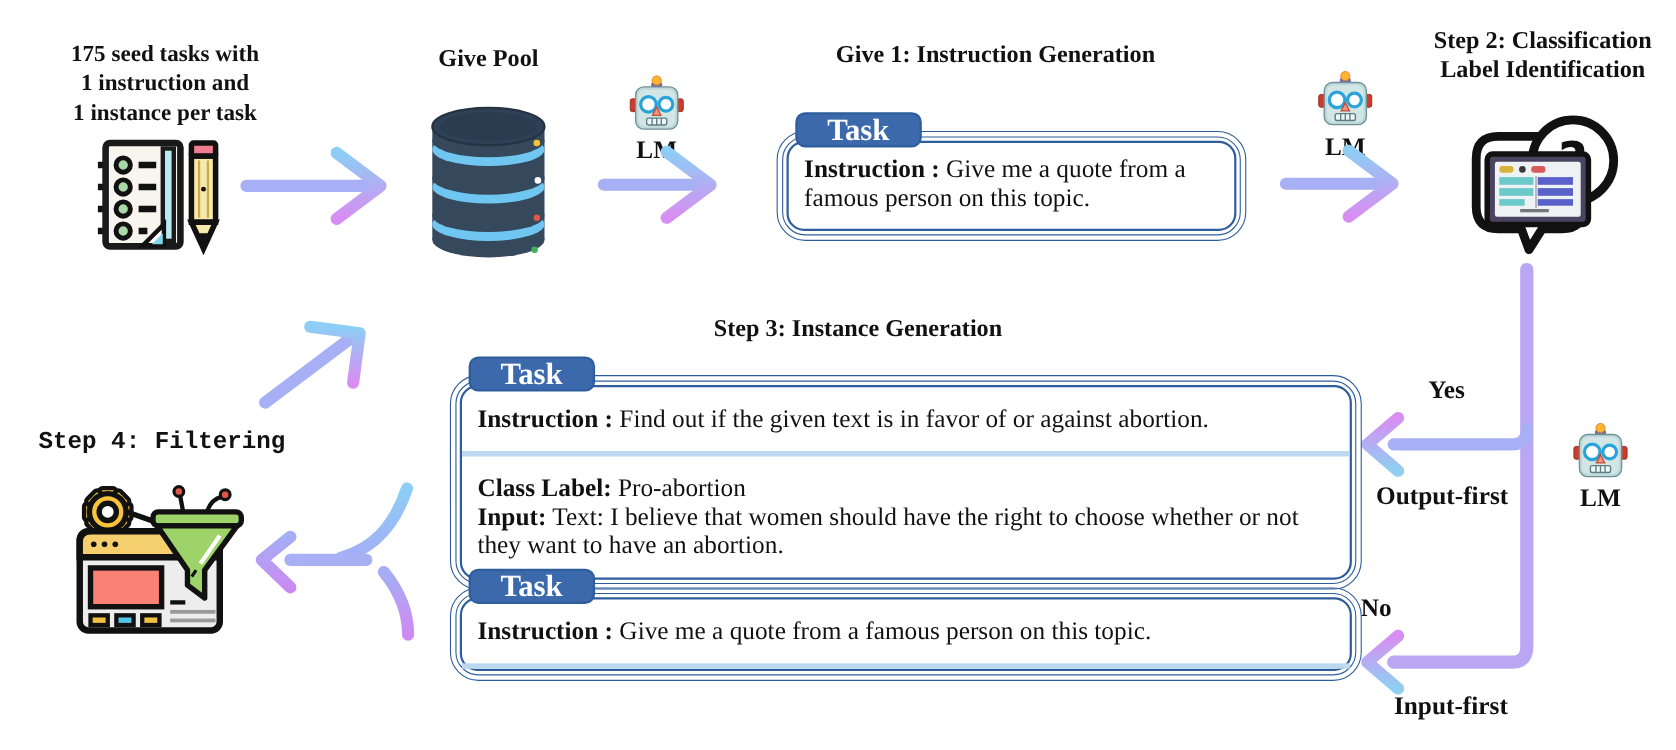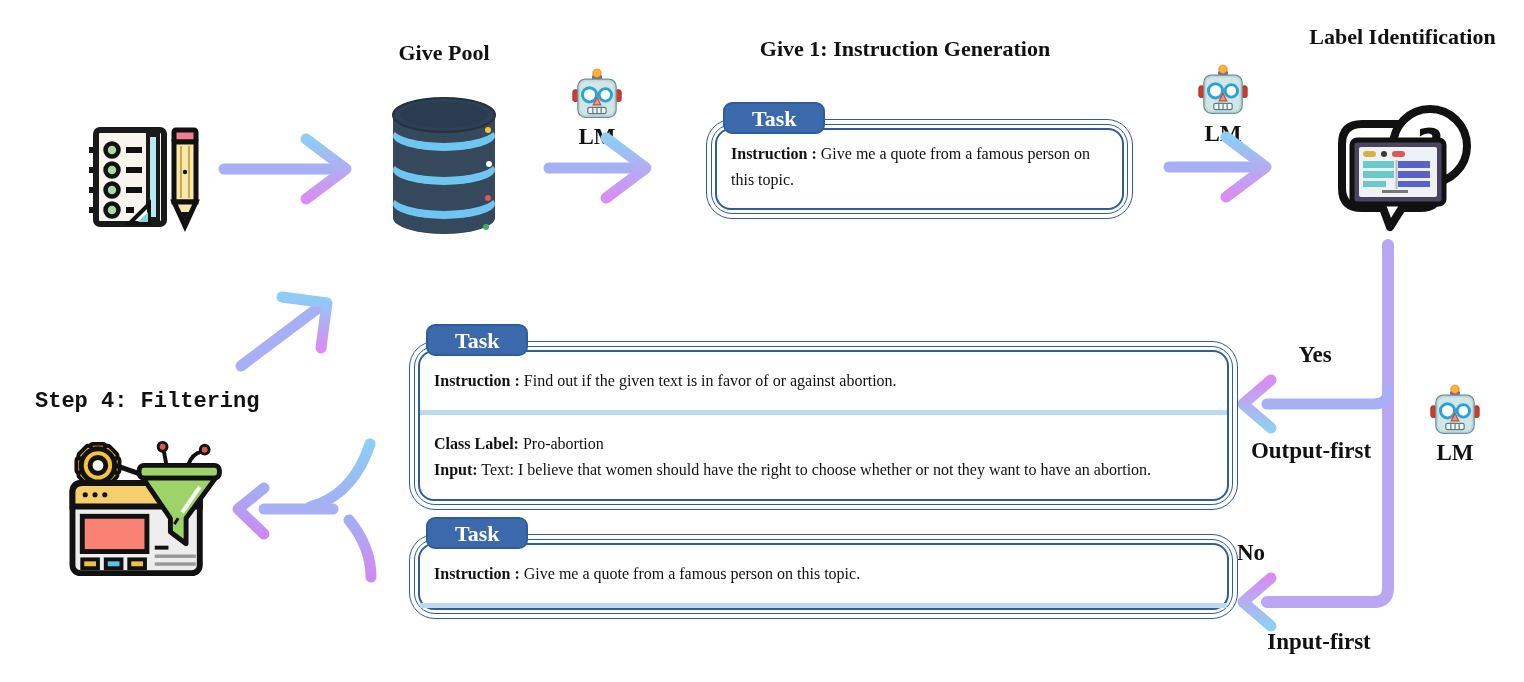--- a/index.html
+++ b/index.html
@@ -22,25 +22,25 @@
     content:"";position:absolute;inset:-6px;border:1.8px solid var(--card_border,#2e5d9c);
     border-radius:21px;z-index:0;
   }
   .card::after{
     content:"";position:absolute;inset:-11px;border:1.5px solid var(--card_border,#2e5d9c);
     border-radius:26px;z-index:0;
   }
   .tab{
     position:absolute;top:-28px;left:6px;height:32px;box-sizing:border-box;
     background:var(--tab_fill,#3c69ac);border:2px solid var(--card_border,#2e5d9c);
-    border-radius:9px;color:#fff;font-weight:bold;font-size:22px;line-height:27px;
+    border-radius:9px;color:#fff;font-weight:bold;font-size:28px;line-height:27px;
     padding:1px 27px;z-index:5;
   }
   .sec{padding:16px 14px;position:relative;z-index:3;}
-  .sec p{margin:0;font-size:16px;line-height:26px;}
+  .sec p{margin:0;font-size:23px;line-height:26px;}
   .sep{height:5px;background:var(--separator,#bcd9f1);position:relative;z-index:3;}
 
   svg{display:block;}
   .arrows{position:absolute;left:0;top:0;pointer-events:none;z-index:1;}
 </style>
 </head>
 <body>
 
 <div class="canvas">
 
@@ -116,20 +116,25 @@
       </g>
       <g>
         <path d="M370 444 C358 480 338 499 310 507" stroke="url(#gCurveUp)" stroke-width="11"></path>
         <path d="M349 520 C362 536 371 556 371 577" stroke="url(#gCurveDown)" stroke-width="11"></path>
         <path d="M333 509 H264" stroke="#a7b0f4" stroke-width="11"></path>
         <path d="M264 488 L238 509 L264 534" stroke="url(#gHeadL2)" stroke-width="11"></path>
       </g>
     </g>
   </svg>
 
+  <div class="abs seed-text" style="left:30px;top:35px;width:240px;">
+    <div>175 seed tasks with</div>
+    <div>1 instruction and</div>
+    <div>1 instance per task</div>
+  </div>
   <svg class="abs" style="left:86px;top:124px;" width="118" height="108" viewBox="0 0 118 108">
     <line x1="3" y1="26" x2="14" y2="26" stroke="#111" stroke-width="6"></line>
     <line x1="3" y1="46" x2="14" y2="46" stroke="#111" stroke-width="6"></line>
     <line x1="3" y1="66" x2="14" y2="66" stroke="#111" stroke-width="6"></line>
     <line x1="3" y1="86" x2="14" y2="86" stroke="#111" stroke-width="6"></line>
     <rect x="10" y="6" width="68" height="94" rx="4" fill="#f8f5ee" stroke="#1a1a1a" stroke-width="6"></rect>
     <rect x="62" y="11" width="10" height="84" fill="#b7e9f2" stroke="#1a1a1a" stroke-width="4"></rect>
     <circle cx="26" cy="26" r="6.5" fill="#a9d9a9" stroke="#111" stroke-width="4.5"></circle>
     <circle cx="26" cy="46" r="6.5" fill="#a9d9a9" stroke="#111" stroke-width="4.5"></circle>
     <circle cx="26" cy="66" r="6.5" fill="#a9d9a9" stroke="#111" stroke-width="4.5"></circle>
@@ -179,20 +184,21 @@
       <p><b>Instruction :</b> <span>Give me a quote from a famous person on this topic.</span></p>
     </div>
   </div>
 
   <svg class="abs" style="left:1198px;top:64px;" width="50" height="52" viewBox="0 0 60 62">
       <use href="#robot"></use>
     </svg>
   <div class="abs lm-label" style="left:1198px;top:121px;width:50px;">LM</div>
 
   <div class="abs heading" style="left:1285px;top:24px;width:235px;">
+    <div>Step 2: Classification</div>
     <div>Label Identification</div>
   </div>
   <svg class="abs" style="left:1326px;top:86px;" width="150" height="150" viewBox="0 0 150 150">
     <path d="M36 38 H94 Q114 38 114 58 V102 Q114 122 94 122 H76 L64 141 L57 122 H36 Q16 122 16 102 V58 Q16 38 36 38 Z" fill="#fff" stroke="#111" stroke-width="8" stroke-linejoin="round"></path>
     <circle cx="104" cy="60" r="37" fill="#fff" stroke="#111" stroke-width="8"></circle>
     <path d="M86 92 L80 108 L98 100 Z" fill="#fff" stroke="#111" stroke-width="6" stroke-linejoin="round"></path>
     <text x="104" y="76" text-anchor="middle" font-family="DejaVu Sans, sans-serif" font-size="46" font-weight="bold" fill="#111">?</text>
     <rect x="26" y="54" width="92" height="64" rx="5" fill="#4a4460" stroke="#111" stroke-width="5"></rect>
     <rect x="33" y="61" width="78" height="50" rx="2" fill="#eef2f4"></rect>
     <rect x="37" y="65" width="13" height="6" rx="3" fill="#d8b33c"></rect>
@@ -201,20 +207,21 @@
     <line x1="70.5" y1="74" x2="70.5" y2="103" stroke="#b5bcc2" stroke-width="2"></line>
     <rect x="37" y="75" width="31" height="7" fill="#6cc9c9"></rect>
     <rect x="37" y="85" width="31" height="7" fill="#6cc9c9"></rect>
     <rect x="37" y="95" width="23" height="6" fill="#6cc9c9"></rect>
     <rect x="72" y="75" width="32" height="7" fill="#5a61c9"></rect>
     <rect x="72" y="85" width="32" height="7" fill="#5a61c9"></rect>
     <rect x="72" y="95" width="32" height="6" fill="#5a61c9"></rect>
     <rect x="56" y="104" width="26" height="3" fill="#777"></rect>
   </svg>
 
+  <div class="abs heading" style="left:610px;top:285px;width:340px;">Step 3: Instance Generation</div>
 
   <div class="card" style="left:418px;top:350px;width:807px;">
     <div class="tab">Task</div>
     <div class="sec">
       <p><b>Instruction :</b> <span>Find out if the given text is in favor of or against abortion.</span></p>
     </div>
     <div class="sep"></div>
     <div class="sec">
       <p><b>Class Label:</b> <span>Pro-abortion</span></p>
       <p><b>Input:</b> <span>Text: I believe that women should have the right to choose whether or not they want to have an abortion.</span></p>

